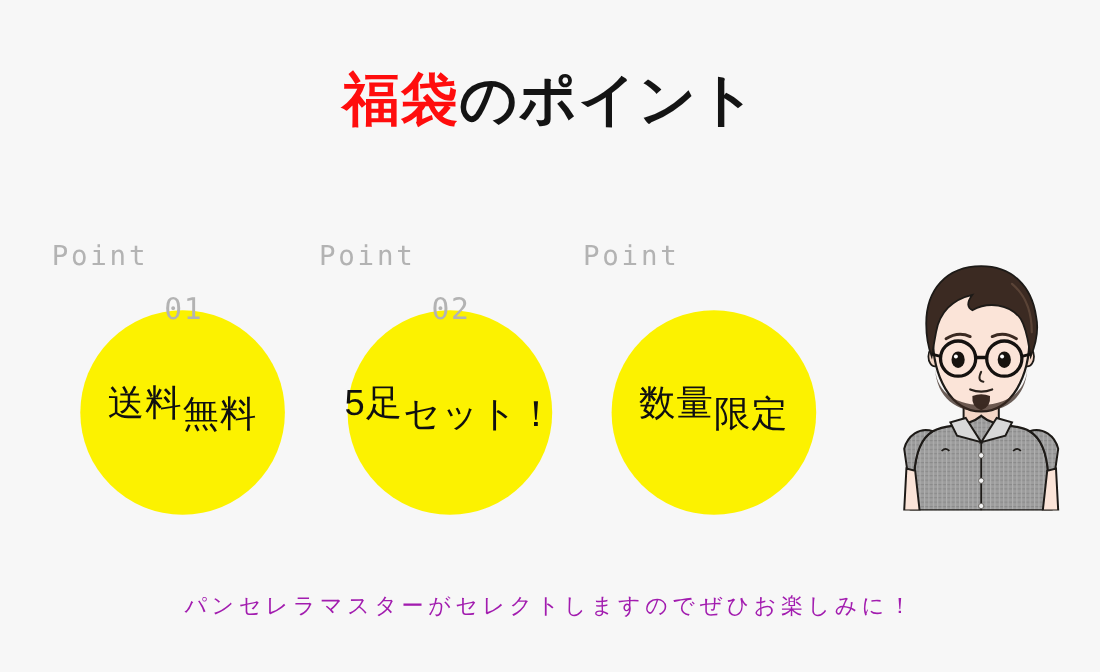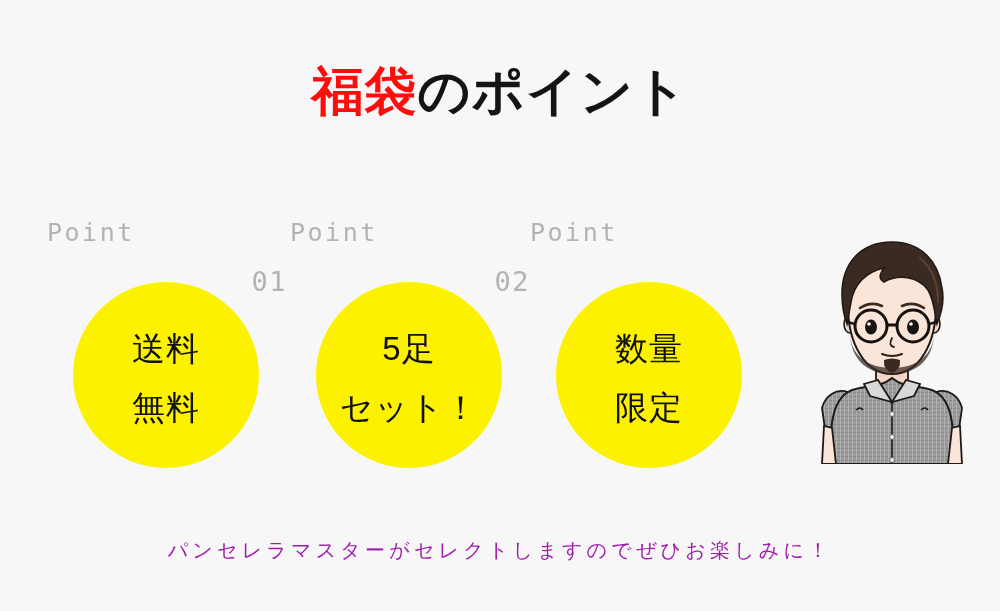--- a/index.html
+++ b/index.html
@@ -96,40 +96,40 @@
     font-weight: 400;
     letter-spacing: 2.5px;
     color: #b3b3b3;
     z-index: 1;
   }
   .point-num {
     position: absolute;
     top: 48px;
     left: 0;
     width: 240px;
-    text-align: right;
+    text-align: center;
     font-family: "DejaVu Sans Mono", "Liberation Mono", monospace;
     font-size: 27px;
     font-weight: 400;
     letter-spacing: 1.5px;
     color: #b3b3b3;
     z-index: 3;
   }
 
   .circle {
     position: absolute;
     top: 64px;
     left: 26px;
     width: 186px;
     height: 186px;
     border-radius: 50%;
     background: #fcf200;
     z-index: 2;
     display: flex;
-    flex-direction: column;
+    flex-direction: row;
     align-items: center;
     justify-content: center;
   }
   .circle-line {
     font-size: 33px;
     font-weight: 500;
     color: #101010;
     line-height: 1.0;
     letter-spacing: 1px;
     white-space: nowrap;

